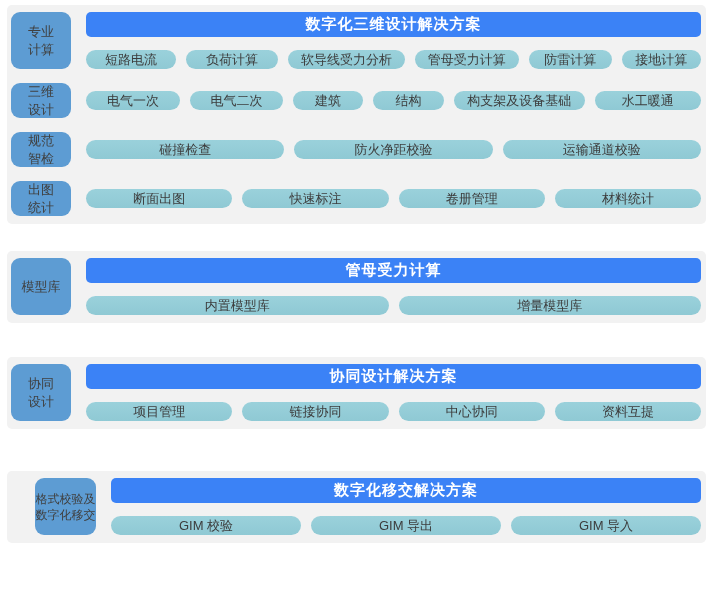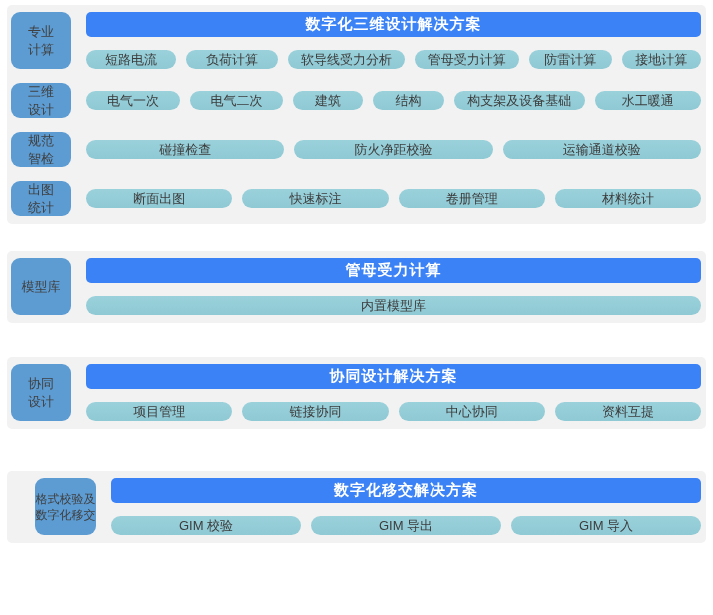--- a/index.html
+++ b/index.html
@@ -147,20 +147,21 @@
     </div>
   </section>
 
   <section class="panel panel-2">
     <div class="group">
       <div class="side-label">模型库</div>
       <div class="content">
         <div class="header-bar">管母受力计算</div>
         <div class="btn-row">
           <div class="btn" style="flex:1">内置模型库</div>
+          <div class="btn" style="flex:1">增量模型库</div>
         </div>
       </div>
     </div>
   </section>
 
   <section class="panel panel-3">
     <div class="group">
       <div class="side-label">协同
 设计</div>
       <div class="content">

